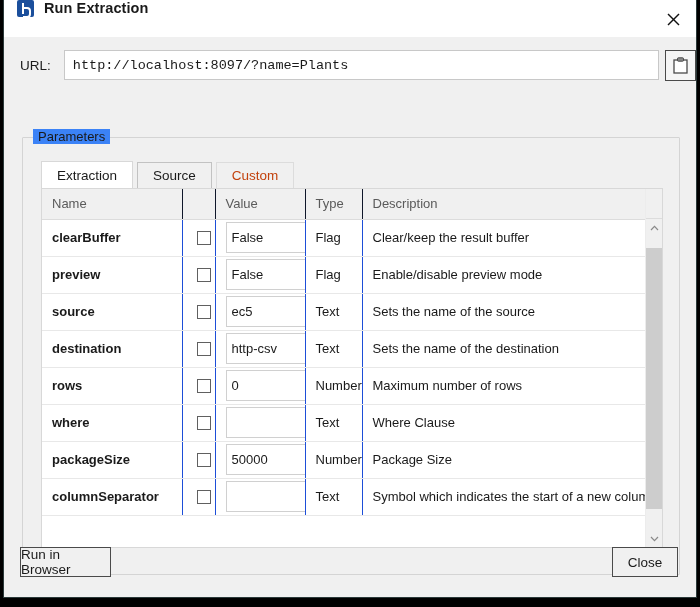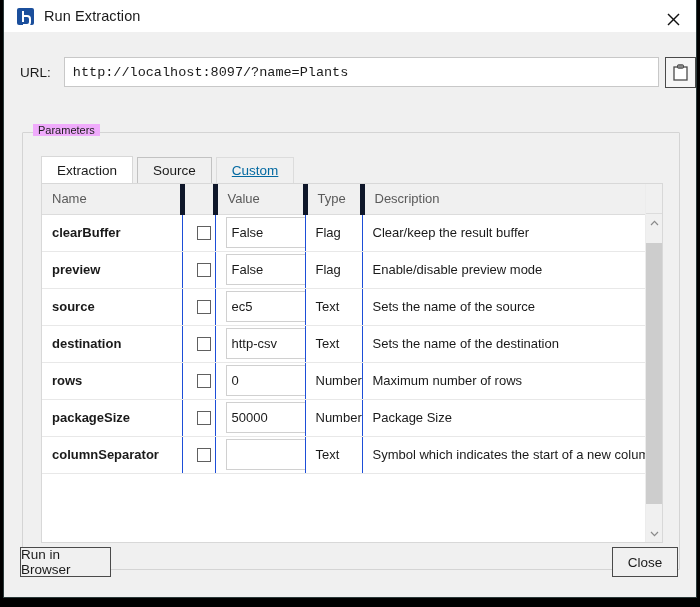--- a/index.html
+++ b/index.html
@@ -18,26 +18,26 @@
     width: 694px; height: 598px;
     background: #f0f0f0;
     border: 1px solid #2b3a3a;
     border-top: none;
     display: flex;
     flex-direction: column;
   }
 
   
   #titlebar {
-    height: 32px;
-    background: #ffffff;
-    display: flex;
-    align-items: center;
+    height: 37px;
+    background: #ffffff;
+    display: flex;
     flex: 0 0 auto;
     position: relative;
+    font-weight: bold;
   }
   #app-icon {
     width: 17px; height: 17px;
     margin-left: 13px;
     background: #1b4f9c;
     border-radius: 2px;
     position: relative;
     flex: 0 0 auto;
   }
   #app-icon::before {
@@ -77,21 +77,21 @@
   #body {
     flex: 1 1 auto;
     background: #f0f0f0;
     position: relative;
     padding: 0;
   }
 
   
   #url-row {
     position: absolute;
-    left: 0; top: 24px;
+    left: 0; top: 12px;
     width: 100%;
     height: 32px;
     display: flex;
     align-items: center;
   }
   #url-label {
     width: 44px;
     margin-left: 16px;
     font-size: 13.5px;
     color: #1a1a1a;
@@ -123,23 +123,23 @@
   #params-group {
     position: absolute;
     left: 18px; top: 100px;
     width: 658px; height: 438px;
     border: 1px solid #d4d4d4;
     border-radius: 1px;
   }
   #params-legend {
     position: absolute;
     left: 10px; top: -9px;
-    background: #f0abfc;
+    background: #3b82f6;
     padding: 0 5px;
-    font-size: 11px;
+    font-size: 13px;
     color: #1a1a1a;
   }
 
   
   #tabstrip {
     position: absolute;
     left: 18px; top: 23px;
     height: 28px;
     display: flex;
     align-items: flex-end;
@@ -157,24 +157,23 @@
     cursor: default;
   }
   .tab.selected {
     background: #ffffff;
     border: 1px solid #d8d8d8;
     border-bottom: 1px solid #ffffff;
     height: 28px;
     color: #1a1a1a;
   }
   .tab.disabled {
-    color: #0369a1;
+    color: #c2410c;
     border: 1px solid #dcdcdc;
     background: #f0f0f0;
-    text-decoration: underline;
   }
 
   
   #table-panel {
     position: absolute;
     left: 18px; top: 50px;
     width: 622px;
     height: 360px;
     background: #ffffff;
     border: 1px solid #d8d8d8;
@@ -193,21 +192,21 @@
   }
   table.grid col.c-name  { width: 140px; }
   table.grid col.c-check { width: 33px; }
   table.grid col.c-value { width: 90px; }
   table.grid col.c-type  { width: 57px; }
   table.grid col.c-desc  { width: 285px; }
 
   table.grid thead th {
     height: 30px;
     background: #f0f0f0;
-    border-right: 5px solid #0f172a;
+    border-right: 1px solid #0f172a;
     border-bottom: 1px solid #dcdcdc;
     font-weight: normal;
     font-size: 13px;
     color: #5a5a5a;
     text-align: left;
     padding: 0 0 0 10px;
     vertical-align: middle;
   }
   table.grid thead th:last-child { border-right: none; }
 
@@ -414,20 +413,29 @@
                 <tr>
                   <td class="cell-name">rows</td>
                   <td class="cell-check"><span class="checkbox"></span></td>
                   <td class="cell-value">
                     <div class="val-input">0</div>
                   </td>
                   <td class="cell-type">Number</td>
                   <td class="cell-desc">Maximum number of rows</td>
                 </tr>
                 <tr>
+                  <td class="cell-name">where</td>
+                  <td class="cell-check"><span class="checkbox"></span></td>
+                  <td class="cell-value">
+                    <div class="val-input"></div>
+                  </td>
+                  <td class="cell-type">Text</td>
+                  <td class="cell-desc">Where Clause</td>
+                </tr>
+                <tr>
                   <td class="cell-name">packageSize</td>
                   <td class="cell-check"><span class="checkbox"></span></td>
                   <td class="cell-value">
                     <div class="val-input">50000</div>
                   </td>
                   <td class="cell-type">Number</td>
                   <td class="cell-desc">Package Size</td>
                 </tr>
                 <tr>
                   <td class="cell-name">columnSeparator</td>

